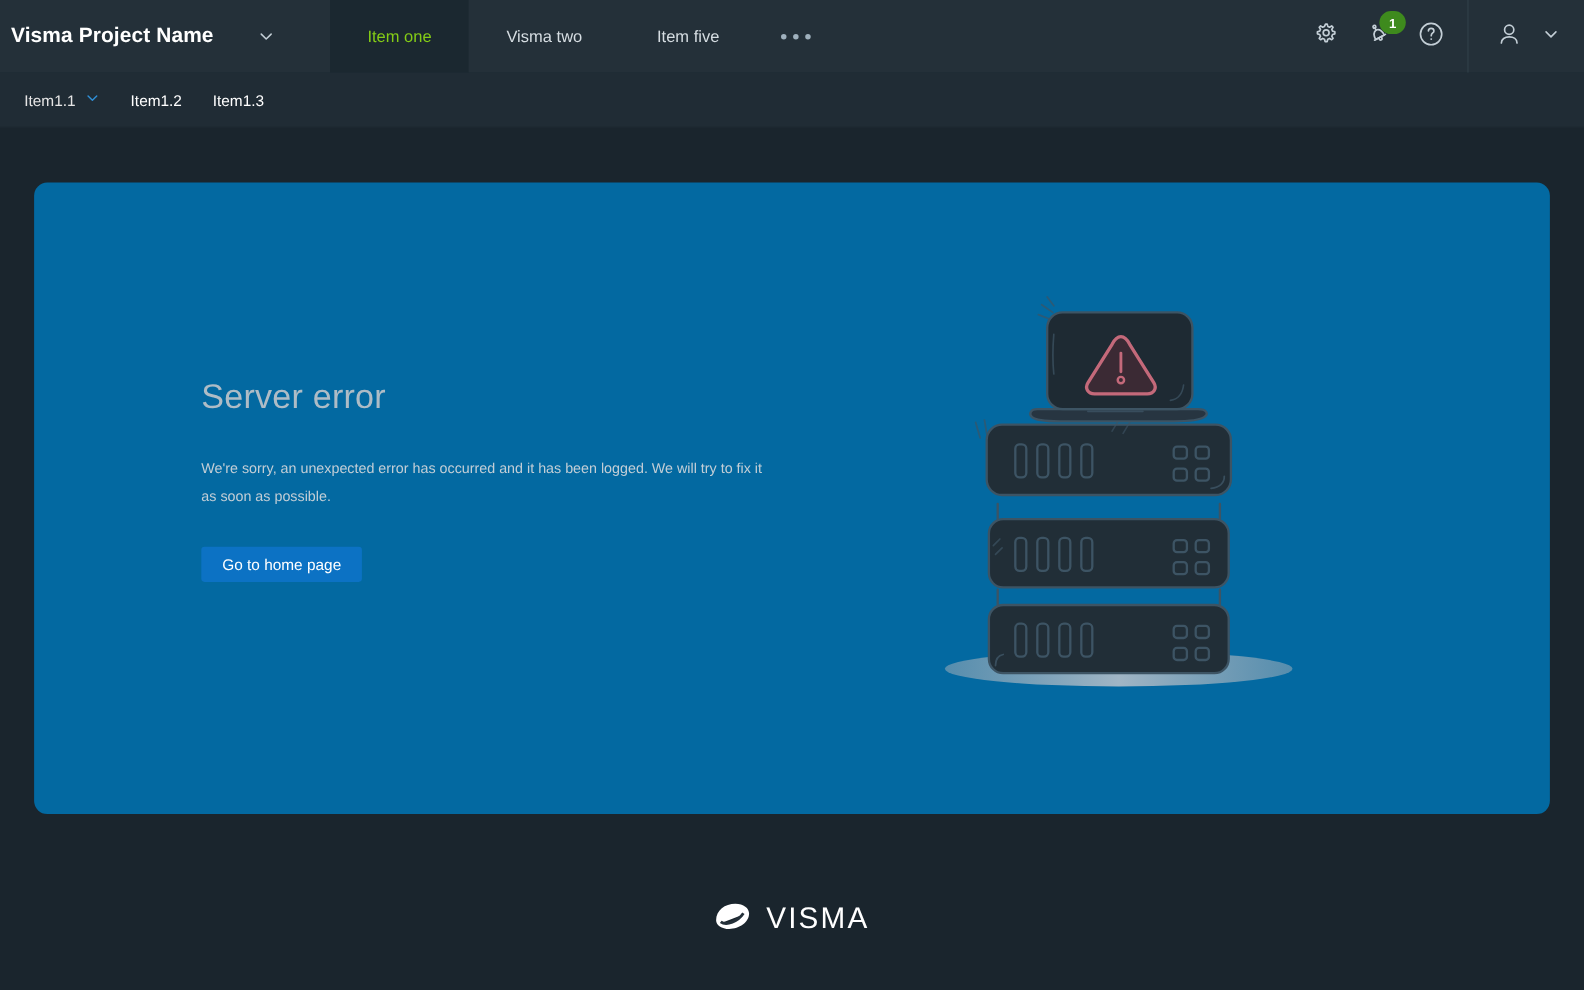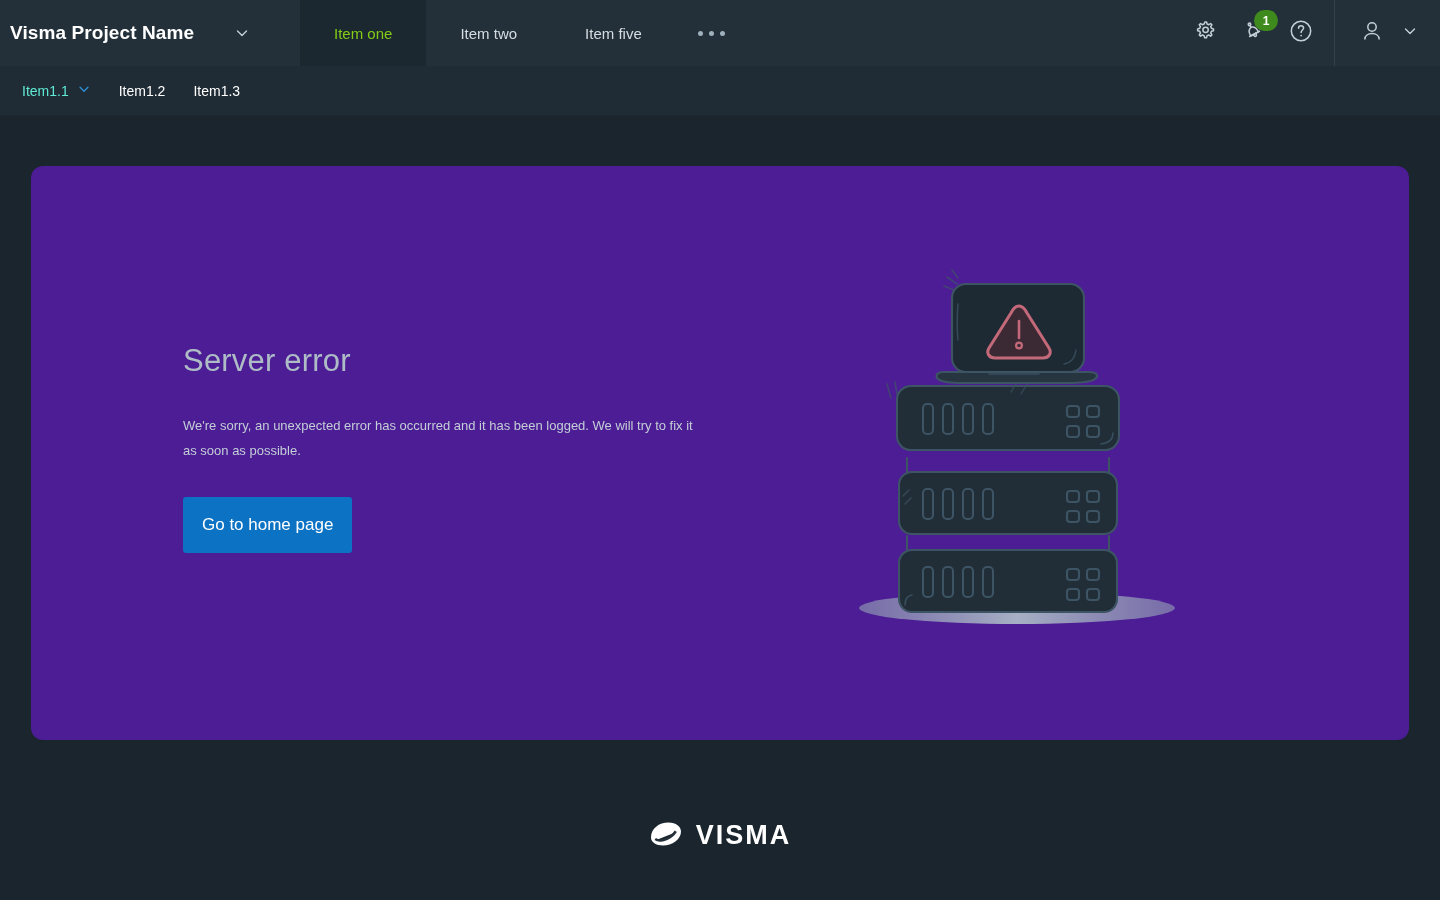--- a/index.html
+++ b/index.html
@@ -116,28 +116,28 @@
   }
   .subitem {
     font-size: 14px;
     color: #ffffff;
     display: flex;
     align-items: center;
     gap: 8px;
     cursor: pointer;
     white-space: nowrap;
   }
-  .subitem.active { color: #5eead4; }
+  .subitem.active { color: #e5e5e5; }
 
   
   .page { padding: 0 31px; }
   .card {
     margin-top: 50px;
     height: 574px;
-    background: #4c1d95;
+    background: #0369a1;
     border-radius: 12px;
     position: relative;
     display: flex;
     align-items: center;
   }
 
   .errblock {
     position: absolute;
     left: 152px;
     top: 177px;
@@ -154,22 +154,22 @@
     font-size: 13px;
     line-height: 25px;
     color: #c3ced6;
     max-width: 510px;
     margin-bottom: 34px;
   }
   .home-btn {
     display: inline-block;
     background: #0c72c4;
     color: #ffffff;
-    font-size: 17px;
-    padding: 18px 19px;
+    font-size: 14px;
+    padding: 8px 19px;
     border: none;
     border-radius: 3px;
     cursor: pointer;
     font-family: inherit;
   }
 
   .illus {
     position: absolute;
     left: 808px;
     top: 98px;
@@ -180,21 +180,21 @@
     position: absolute;
     left: 0; right: 0;
     top: 820px;
     display: flex;
     align-items: center;
     justify-content: center;
     gap: 13px;
   }
   .visma-word {
     font-size: 27px;
-    font-weight: 700;
+    font-weight: 400;
     color: #ffffff;
     letter-spacing: 2px;
     font-family: "Liberation Sans", sans-serif;
   }
 </style>
 </head>
 <body>
 
 <div class="topbar">
 
@@ -205,21 +205,21 @@
         <path d="M3.5 6 L8 10.5 L12.5 6" fill="none" stroke="#c3ced6" stroke-width="1.4" stroke-linecap="round" stroke-linejoin="round"></path>
       </svg>
     </span>
   </div>
 
   <div class="mainnav">
     <div class="navtab active">
       <span>Item one</span>
     </div>
     <div class="navtab">
-      <span>Item two</span>
+      <span>Visma two</span>
     </div>
     <div class="navtab">
       <span>Item five</span>
     </div>
     <div class="navmore">
       <span class="dot"></span>
       <span class="dot"></span>
       <span class="dot"></span>
     </div>
   </div>

